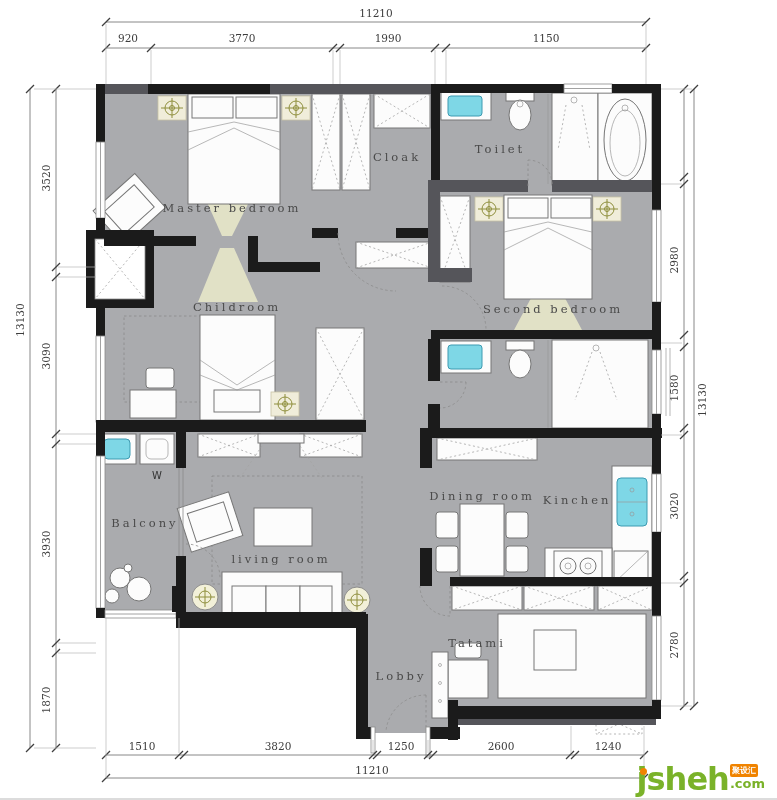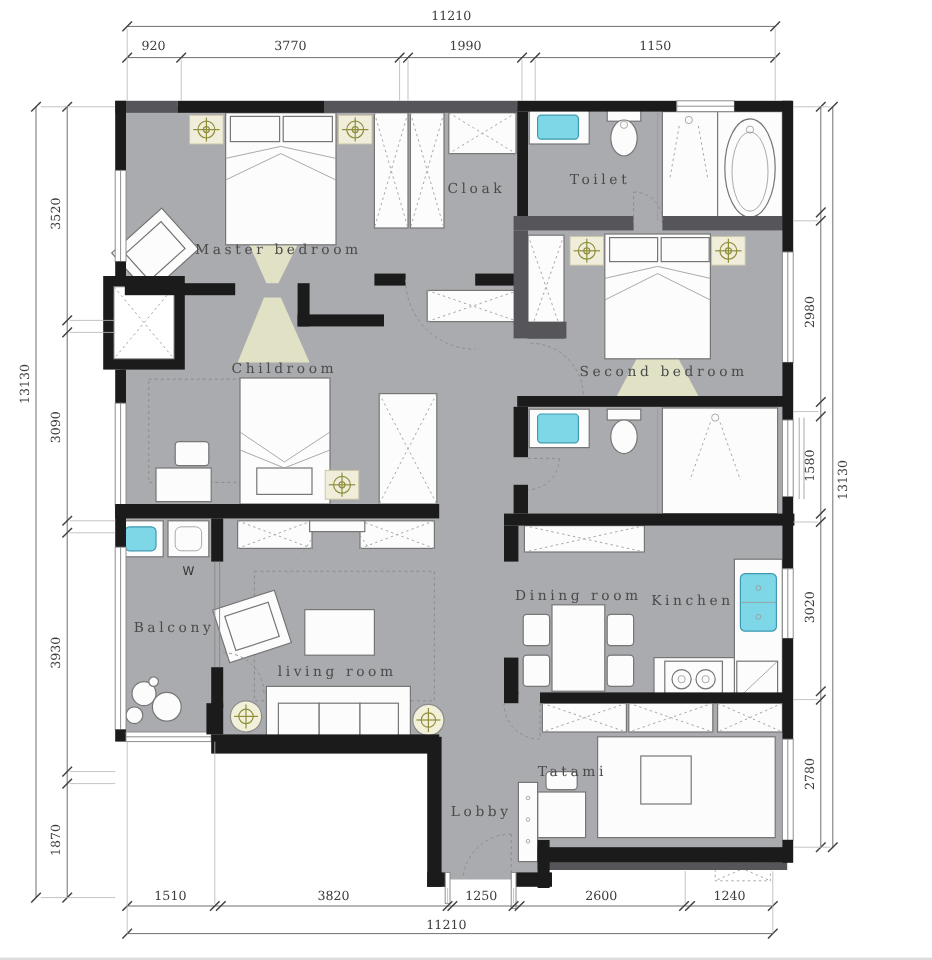--- a/index.html
+++ b/index.html
@@ -522,15 +522,25 @@
     <text class="dim" x="706" y="400" transform="rotate(-90 706 400)">13130</text>
     <line class="wit" x1="661" y1="89" x2="692" y2="89"></line>
     <line class="wit" x1="661" y1="184" x2="682" y2="184"></line>
     <line class="wit" x1="661" y1="343" x2="682" y2="343"></line>
     <line class="wit" x1="661" y1="435" x2="682" y2="435"></line>
     <line class="wit" x1="661" y1="583" x2="682" y2="583"></line>
     <line class="wit" x1="661" y1="706" x2="692" y2="706"></line>
   </g>
 </svg>
 
+<div class="watermark">
+  <span class="wm-brand-wrap">
+    <span class="wm-brand">jsheh</span>
+    <span class="wm-dot"></span>
+  </span>
+  <span class="wm-side">
+    <span class="wm-badge">聚设汇</span>
+    <span class="wm-com">.com</span>
+  </span>
+</div>
 
 <div class="bottom-rule"></div>
 </div>
 
 </body></html>

